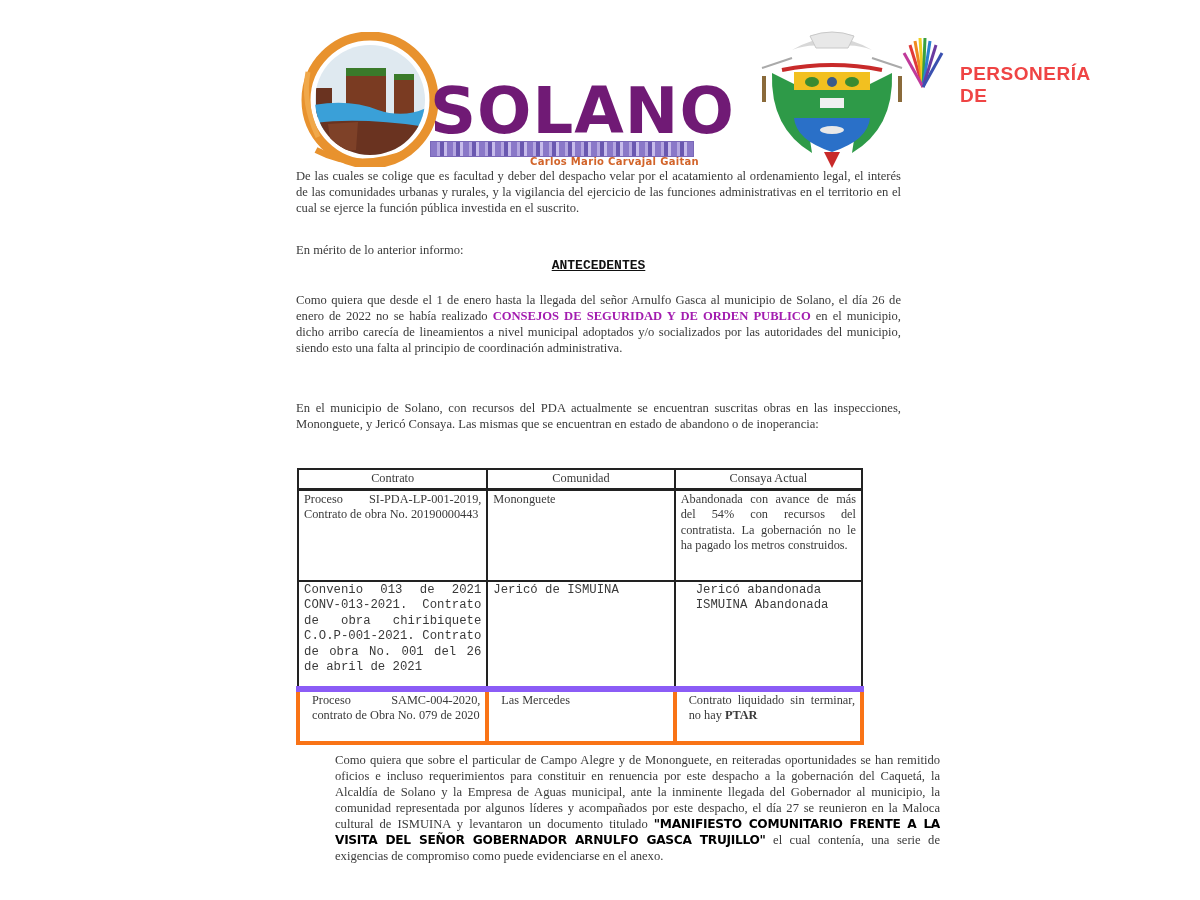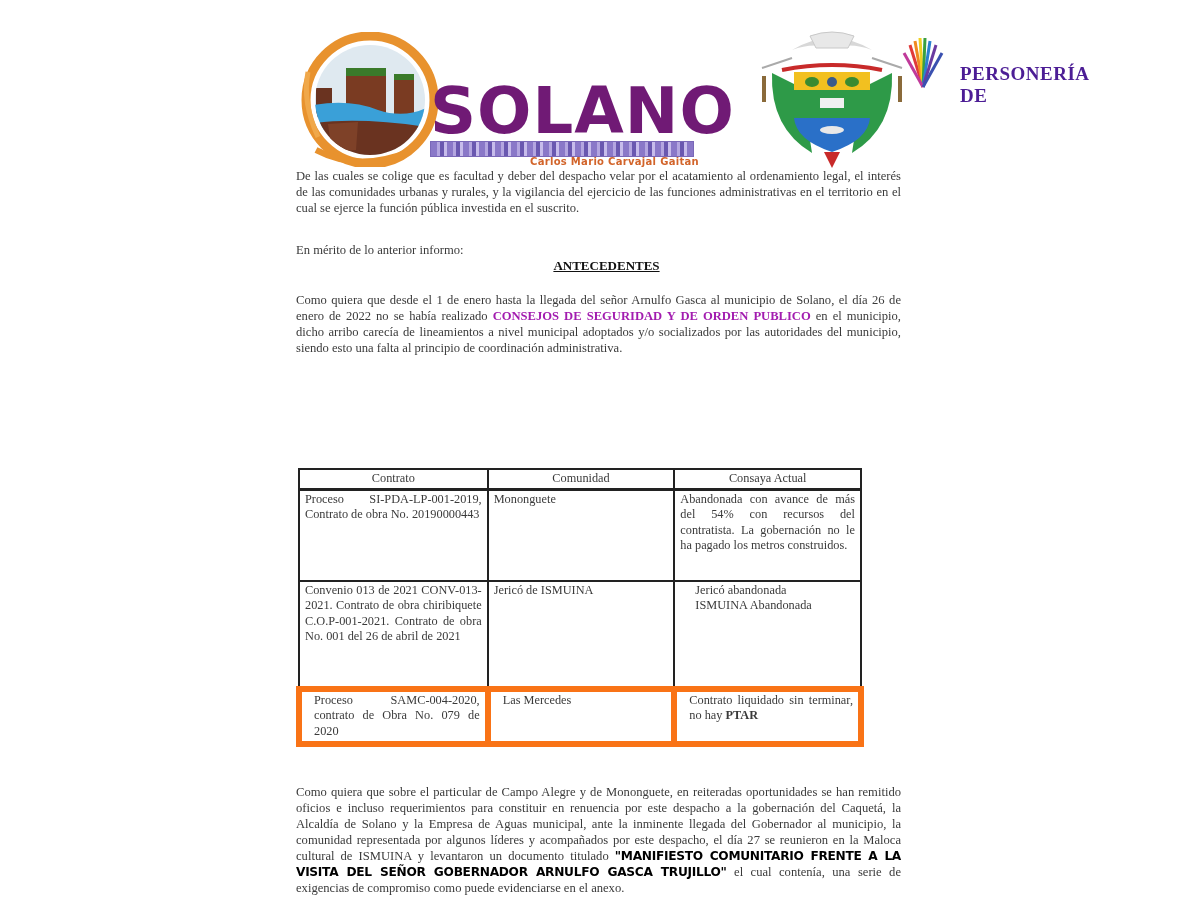--- a/index.html
+++ b/index.html
@@ -4,50 +4,50 @@
 <style>
   html, body { margin: 0; padding: 0; background: #ffffff; }
   body { width: 1200px; height: 900px; position: relative; overflow: hidden;
          font-family: "Liberation Serif", "DejaVu Serif", serif; color: #333; }
   .page { position: absolute; left: 0; top: 0; width: 1200px; height: 900px; }
 
   
   .logo-left { position: absolute; left: 298px; top: 32px; width: 140px; height: 135px; }
   .logo-title { position: absolute; left: 430px; top: 35px; width: 270px; height: 140px; }
   .feather { position: absolute; left: 468px; top: 0; width: 50px; height: 55px; }
-  .pers-de { position: absolute; left: 530px; top: 28px; font-family: Liberation Serif, serif;
-             font-weight: bold; font-size: 19px; color: #4c1d95; letter-spacing: 0.5px; }
+  .pers-de { position: absolute; left: 530px; top: 28px; font-family: Liberation Sans, sans-serif;
+             font-weight: bold; font-size: 19px; color: #ef4444; letter-spacing: 0.5px; }
   .solano { position: absolute; left: 0; top: 44px; font-family: "DejaVu Sans", sans-serif;
             font-weight: bold; font-size: 64px; color: #701a75; line-height: 64px; letter-spacing: 1px; }
   .pattern-band { position: absolute; left: 0; top: 106px; width: 262px; height: 14px;
                   background: repeating-linear-gradient(90deg, #8a78c8 0 6px, #b4a6e0 6px 9px, #6a58b0 9px 13px, #c7bceb 13px 16px);
                   border: 1px solid #7a68b8; }
   .subname { position: absolute; left: 100px; top: 121px; font-size: 10px; color: #d2642a;
              font-family: "DejaVu Sans", sans-serif; font-weight: bold; letter-spacing: 0.3px; }
   .coat { position: absolute; left: 752px; top: 28px; width: 160px; height: 145px; }
 
   
   .p { position: absolute; left: 296px; width: 605px; font-size: 12.6px; line-height: 16px;
        text-align: justify; color: #3a3a3a; }
   .p b { color: #a21caf; }
-  .heading { position: absolute; left: 304px; width: 605px; text-align: center;
+  .heading { position: absolute; left: 296px; width: 605px; text-align: center;
              font-weight: bold; font-size: 13px; text-decoration: underline; color: #111;
-             font-family: Liberation Serif, serif; }
+             font-family: Liberation Mono, monospace; }
   .heavy { font-family: "DejaVu Sans", sans-serif; font-weight: bold; color: #000; font-size: 12.2px; letter-spacing: -0.3px; }
 
   
   table.contracts { position: absolute; left: 296px; top: 468px; width: 568px;
                     border-collapse: collapse; font-size: 12.3px; line-height: 15.5px; color: #3a3a3a; }
   table.contracts th { font-weight: normal; border: 2px solid #222; border-bottom: 3px solid #222;
                        padding: 1px 1px; height: 15px; text-align: center; }
   table.contracts td { border: 1px solid #555; border-left: 2px solid #222; border-right: 2px solid #222;
                        padding: 1px 5px; vertical-align: top; text-align: justify; }
   table.contracts tr.r1 td { height: 87px; border-bottom: 2px solid #222; }
-  table.contracts tr.r2 td { height: 102px; border-bottom: 2px solid #8b5cf6; }
-  table.contracts tr.r3 td { height: 47px; border: 6px solid #f97316; padding-left: 12px; }
+  table.contracts tr.r2 td { height: 102px; border-bottom: 6px solid #8b5cf6; font-family: Liberation Mono, monospace; }
+  table.contracts tr.r3 td { height: 47px; border: 4px solid #f97316; padding-left: 12px; }
   .col1 { width: 180px; }
   .col2 { width: 178px; }
   .col3 { width: 178px; }
 </style>
 </head>
 <body>
 
 <div class="page">
 
   <div class="logo-left">
@@ -119,20 +119,21 @@
   <div class="p" style="top:242px;">En mérito de lo anterior informo:</div>
 
   <div class="p" style="top:168px;">De las cuales se colige que es facultad y deber del despacho velar por el acatamiento al ordenamiento legal, el interés de las comunidades urbanas y rurales, y la vigilancia del ejercicio de las funciones administrativas en el territorio en el cual se ejerce la función pública investida en el suscrito.</div>
 
   <div class="heading" style="top:258px;">ANTECEDENTES</div>
 
   <div class="p" style="top:292px;">
     <span>Como quiera que desde el 1 de enero hasta la llegada del señor Arnulfo Gasca al municipio de Solano, el día 26 de enero de 2022 no se había realizado </span><b>CONSEJOS DE SEGURIDAD Y DE ORDEN PUBLICO</b><span> en el municipio, dicho arribo carecía de lineamientos a nivel municipal adoptados y/o socializados por las autoridades del municipio, siendo esto una falta al principio de coordinación administrativa.</span>
   </div>
 
+  <div class="p" style="top:400px;">En el municipio de Solano, con recursos del PDA actualmente se encuentran suscritas obras en las inspecciones, Mononguete, y Jericó Consaya. Las mismas que se encuentran en estado de abandono o de inoperancia:</div>
 
   <table class="contracts">
     <thead>
       <tr>
         <th class="col1">Contrato</th>
         <th class="col2">Comunidad</th>
         <th class="col3">Consaya Actual</th>
       </tr>
     </thead>
     <tbody>
@@ -150,17 +151,17 @@
         </td>
       </tr>
       <tr class="r3">
         <td>Proceso SAMC-004-2020, contrato de Obra No. 079 de 2020</td>
         <td>Las Mercedes</td>
         <td><span>Contrato liquidado sin terminar, no hay </span><b>PTAR</b></td>
       </tr>
     </tbody>
   </table>
 
-  <div class="p" style="top:784px;">
+  <div class="p" style="top:752px;margin-left:39px;">
     <span>Como quiera que sobre el particular de Campo Alegre y de Mononguete, en reiteradas oportunidades se han remitido oficios e incluso requerimientos para constituir en renuencia por este despacho a la gobernación del Caquetá, la Alcaldía de Solano y la Empresa de Aguas municipal, ante la inminente llegada del Gobernador al municipio, la comunidad representada por algunos líderes y acompañados por este despacho, el día 27 se reunieron en la Maloca cultural de ISMUINA y levantaron un documento titulado </span><span class="heavy">"MANIFIESTO COMUNITARIO FRENTE A LA VISITA DEL SEÑOR GOBERNADOR ARNULFO GASCA TRUJILLO"</span><span> el cual contenía, una serie de exigencias de compromiso como puede evidenciarse en el anexo.</span>
   </div>
 
 </div>
 
 </body></html>

